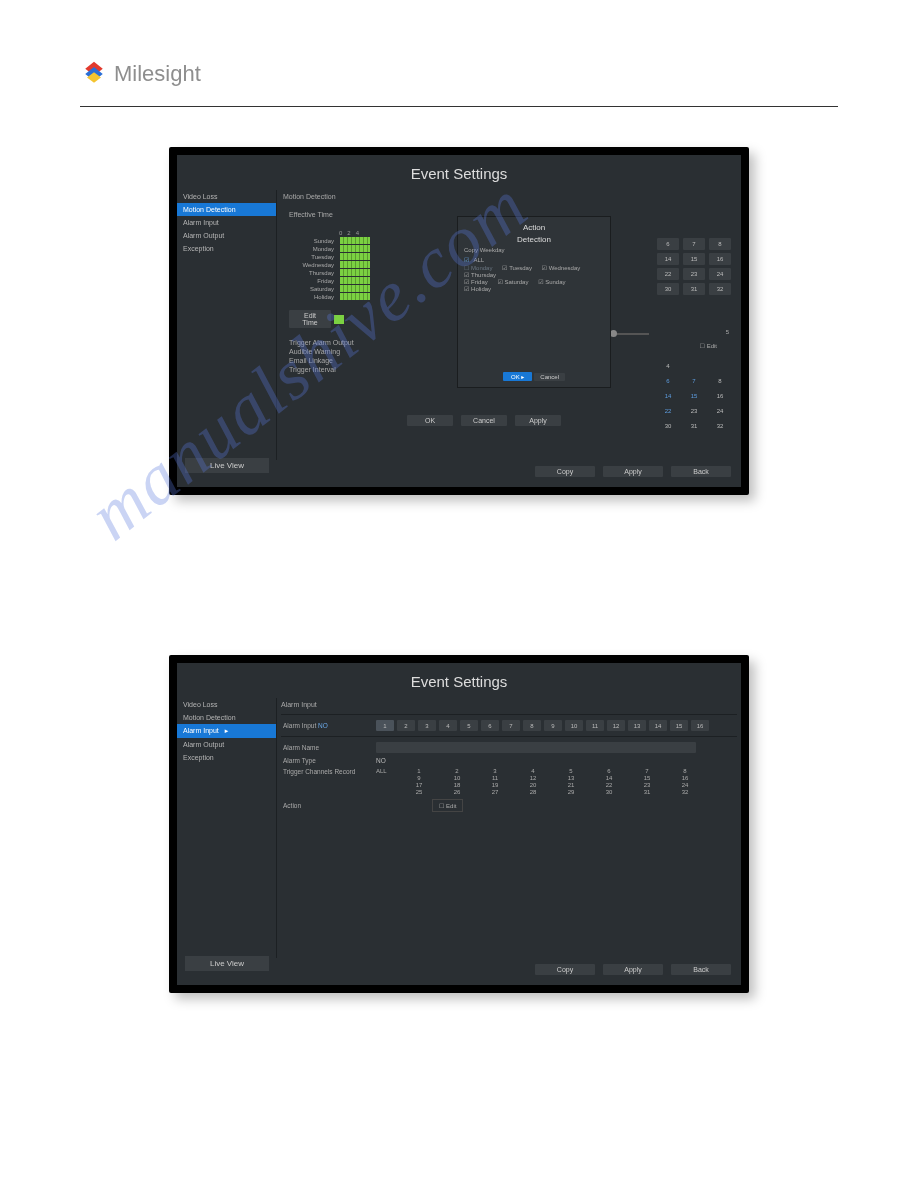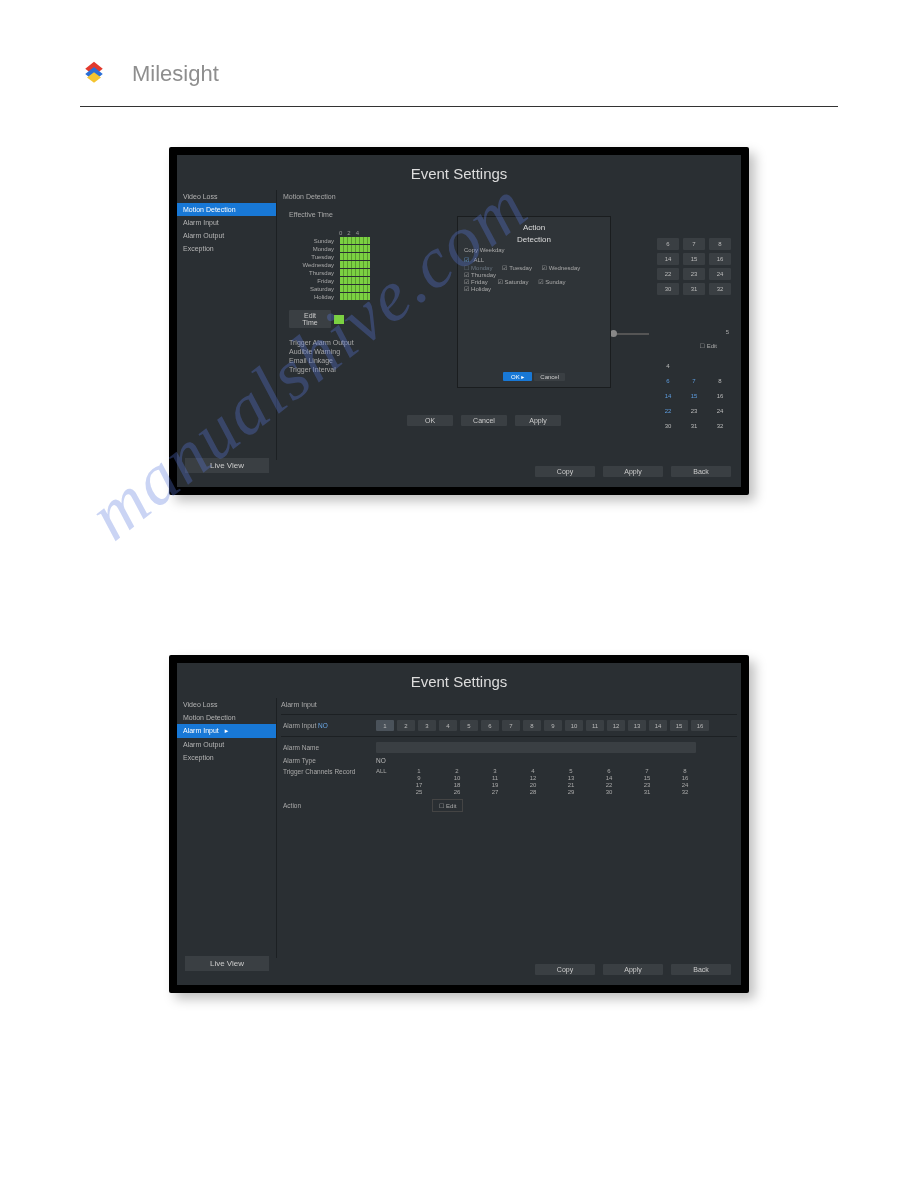--- a/index.html
+++ b/index.html
@@ -1,19 +1,19 @@
 <!DOCTYPE html>
 <html><head>
 <meta charset="utf-8">
 <style>
   * { box-sizing: border-box; margin: 0; padding: 0; font-family: Arial, sans-serif; }
   body { background: #fff; width: 918px; margin: 0 auto; position: relative; }
   .page { padding: 60px 80px 60px 80px; position: relative; }
   .header { display: flex; align-items: center; gap: 8px; border-bottom: 1px solid #333; padding-bottom: 18px; margin-bottom: 40px; }
-  .logo-wrap { display: flex; align-items: center; gap: 24px; }
+  .logo-wrap { display: flex; align-items: center; gap: 6px; }
   .logo-icon { width: 28px; height: 28px; position: relative; }
   .logo-text { font-size: 22px; color: #8e8e8e; font-weight: 500; }
   .screenshot { width: 580px; margin: 10px auto 40px auto; background: #000; padding: 8px; border-radius: 2px; box-shadow: 6px 6px 12px rgba(0,0,0,.25); }
   .app { background: #2a2f33; color: #c9c9c9; font-size: 7px; position: relative; }
   .app-title { text-align: center; padding: 10px 0 8px 0; font-size: 15px; color: #ddd; }
   .app-body { display: flex; height: 270px; }
   .sidebar { width: 100px; background: #2a2f33; border-right: 1px solid #1c2023; }
   .sidebar-item { padding: 3px 6px; font-size: 7px; color: #b5b5b5; cursor: pointer; }
   .sidebar-item.active { background: #1878d6; color: #fff; }
   .main { flex: 1; padding: 0 6px; position: relative; }

